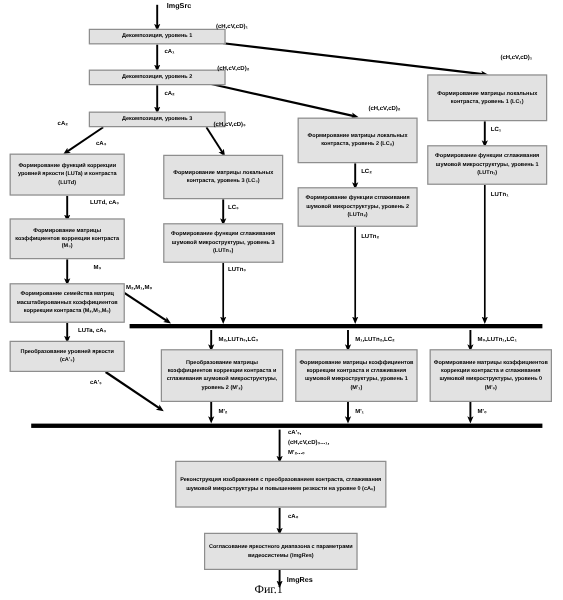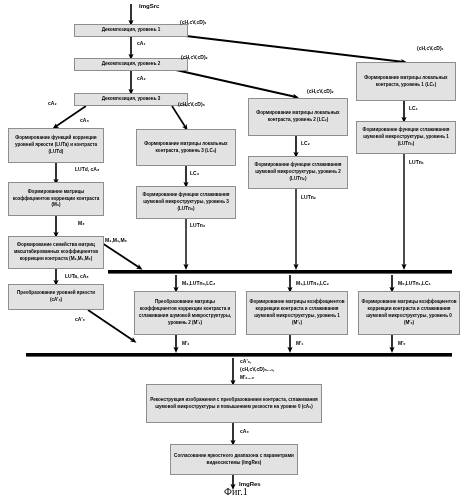--- a/index.html
+++ b/index.html
@@ -30,21 +30,20 @@
     white-space:nowrap;
     color:#000;
     line-height:1.25;
   }
   .fig{
     position:absolute;
     font-family:"Liberation Serif","DejaVu Serif",serif;
     font-size:10px;
     color:#000;
     white-space:nowrap;
-    margin-left:12px;
   }
   svg.edges{position:absolute;left:0;top:0;width:469px;height:500px;overflow:visible;}
 </style>
 </head>
 <body>
 
 <div id="diagram">
 
   <svg class="edges" viewBox="0 0 469 500" xmlns="http://www.w3.org/2000/svg">
     <defs>

